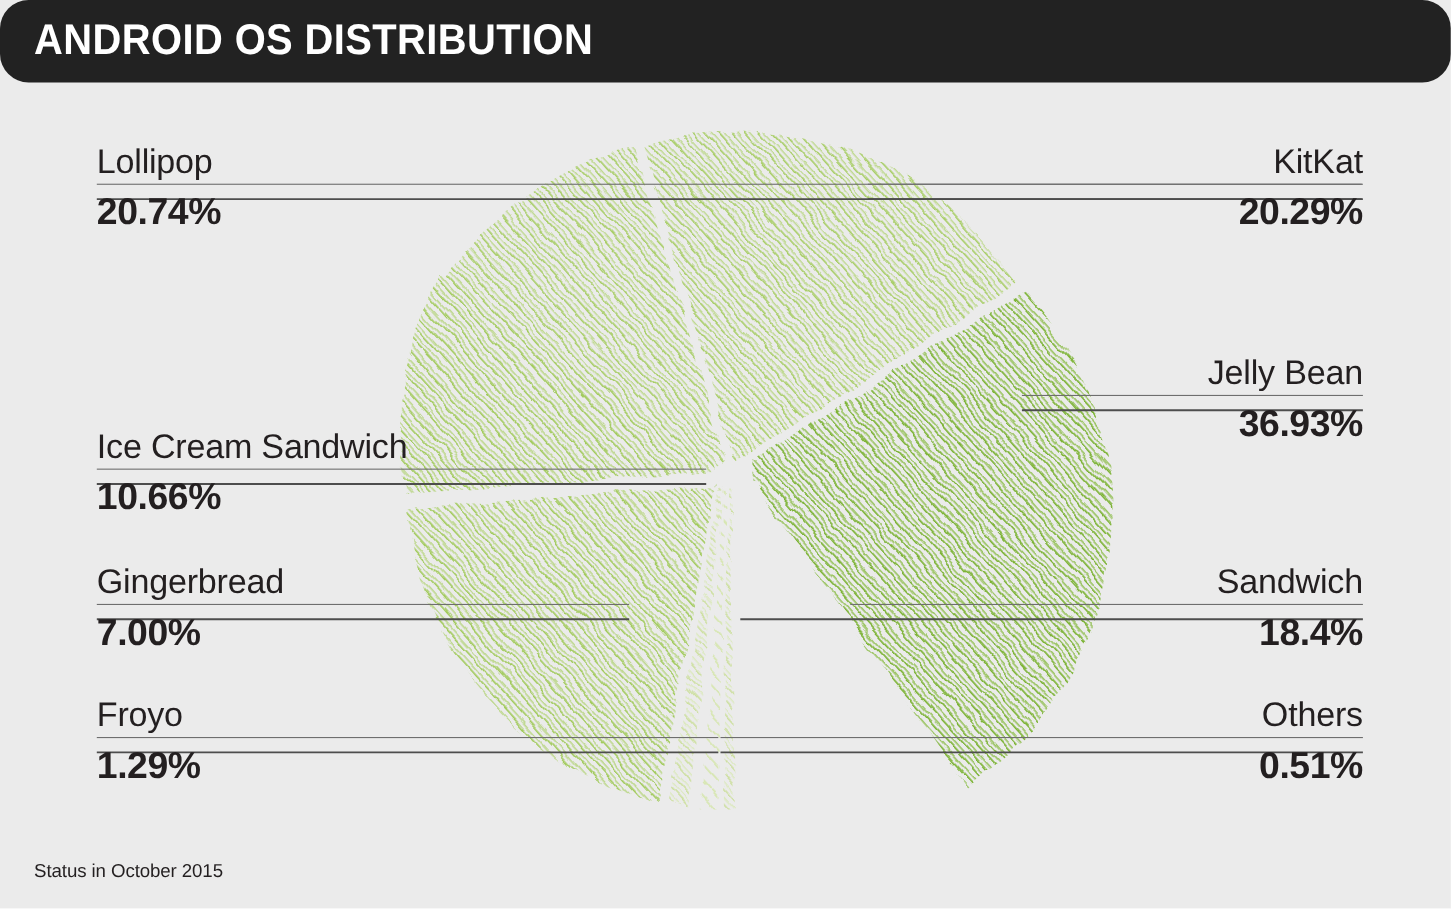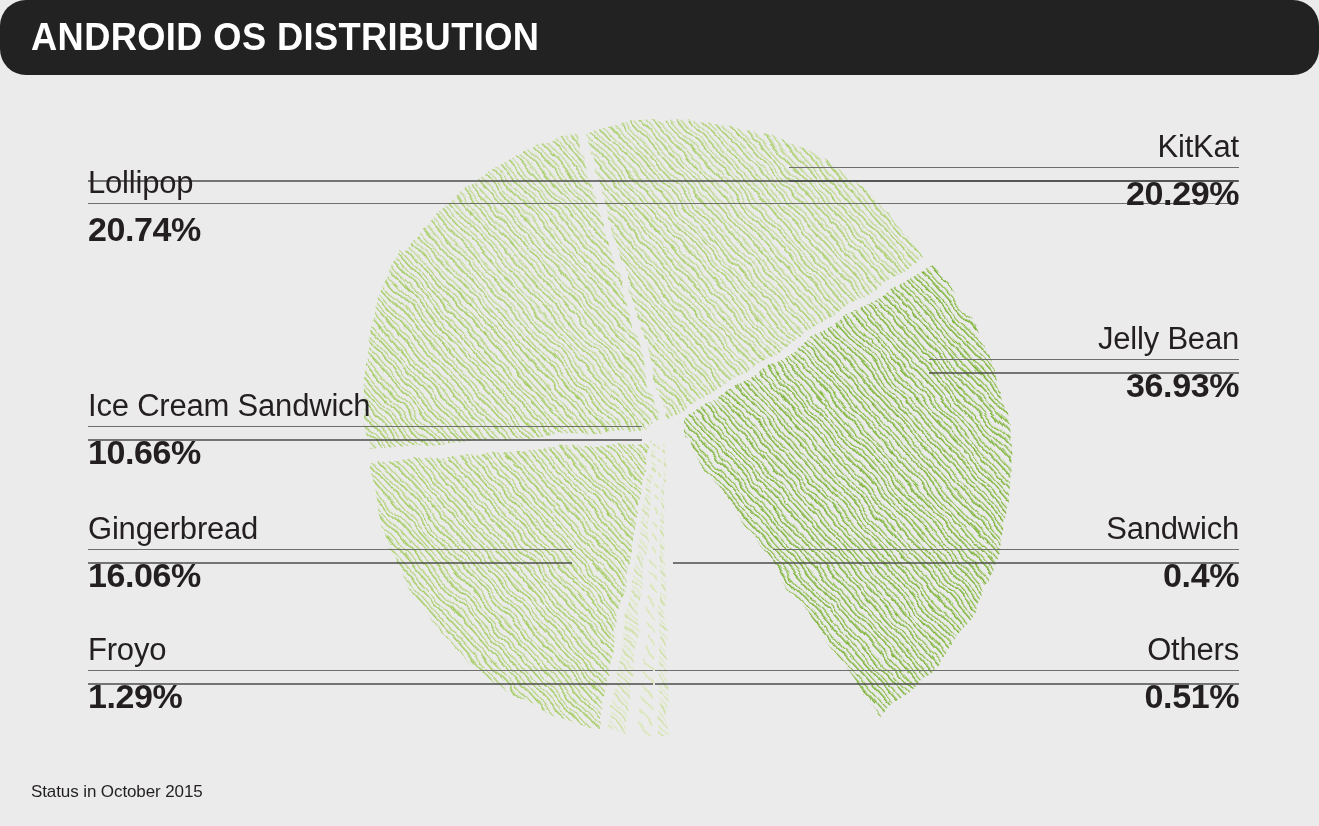--- a/index.html
+++ b/index.html
@@ -76,21 +76,21 @@
     font-size: 34px;
     font-weight: bold;
     line-height: 46px;
     letter-spacing: -0.4px;
     padding-top: 2px;
   }
   .callout.left { text-align: left; }
   .callout.right { text-align: right; }
 
   
-  #callout-lollipop   { left: 88px;  top: 129px; width: 1150px; margin-top: 36px; }
+  #callout-lollipop   { left: 88px;  top: 129px; width: 1150px; }
   #callout-lollipop   .cl-rule { width: 1150px; }
   #callout-ics        { left: 88px;  top: 388px; width: 554px; }
   #callout-ics        .cl-rule { width: 554px; }
   #callout-gingerbread{ left: 88px;  top: 511px; width: 484px; }
   #callout-gingerbread .cl-rule { width: 484px; }
   #callout-froyo      { left: 88px;  top: 632px; width: 565px; }
   #callout-froyo      .cl-rule { width: 565px; }
 
   #callout-kitkat     { right: 80px; top: 129px; width: 450px; }
   #callout-kitkat     .cl-rule { width: 450px; margin-left: auto; }
@@ -227,21 +227,21 @@
 
   <div class="callout left" id="callout-ics">
     <span class="cl-name">Ice Cream Sandwich</span>
     <span class="cl-rule"></span>
     <span class="cl-value">10.66%</span>
   </div>
 
   <div class="callout left" id="callout-gingerbread">
     <span class="cl-name">Gingerbread</span>
     <span class="cl-rule"></span>
-    <span class="cl-value">16.06%</span>
+    <span class="cl-value">7.00%</span>
   </div>
 
   <div class="callout left" id="callout-froyo">
     <span class="cl-name">Froyo</span>
     <span class="cl-rule"></span>
     <span class="cl-value">1.29%</span>
   </div>
 
   <div class="callout right" id="callout-kitkat">
     <span class="cl-name">KitKat</span>
@@ -251,21 +251,21 @@
 
   <div class="callout right" id="callout-jellybean">
     <span class="cl-name">Jelly Bean</span>
     <span class="cl-rule"></span>
     <span class="cl-value">36.93%</span>
   </div>
 
   <div class="callout right" id="callout-honeycomb">
     <span class="cl-name">Sandwich</span>
     <span class="cl-rule"></span>
-    <span class="cl-value">0.4%</span>
+    <span class="cl-value">18.4%</span>
   </div>
 
   <div class="callout right" id="callout-others">
     <span class="cl-name">Others</span>
     <span class="cl-rule"></span>
     <span class="cl-value">0.51%</span>
   </div>
 
   <div class="footer-text" id="footer-status">Status in October 2015</div>
 

